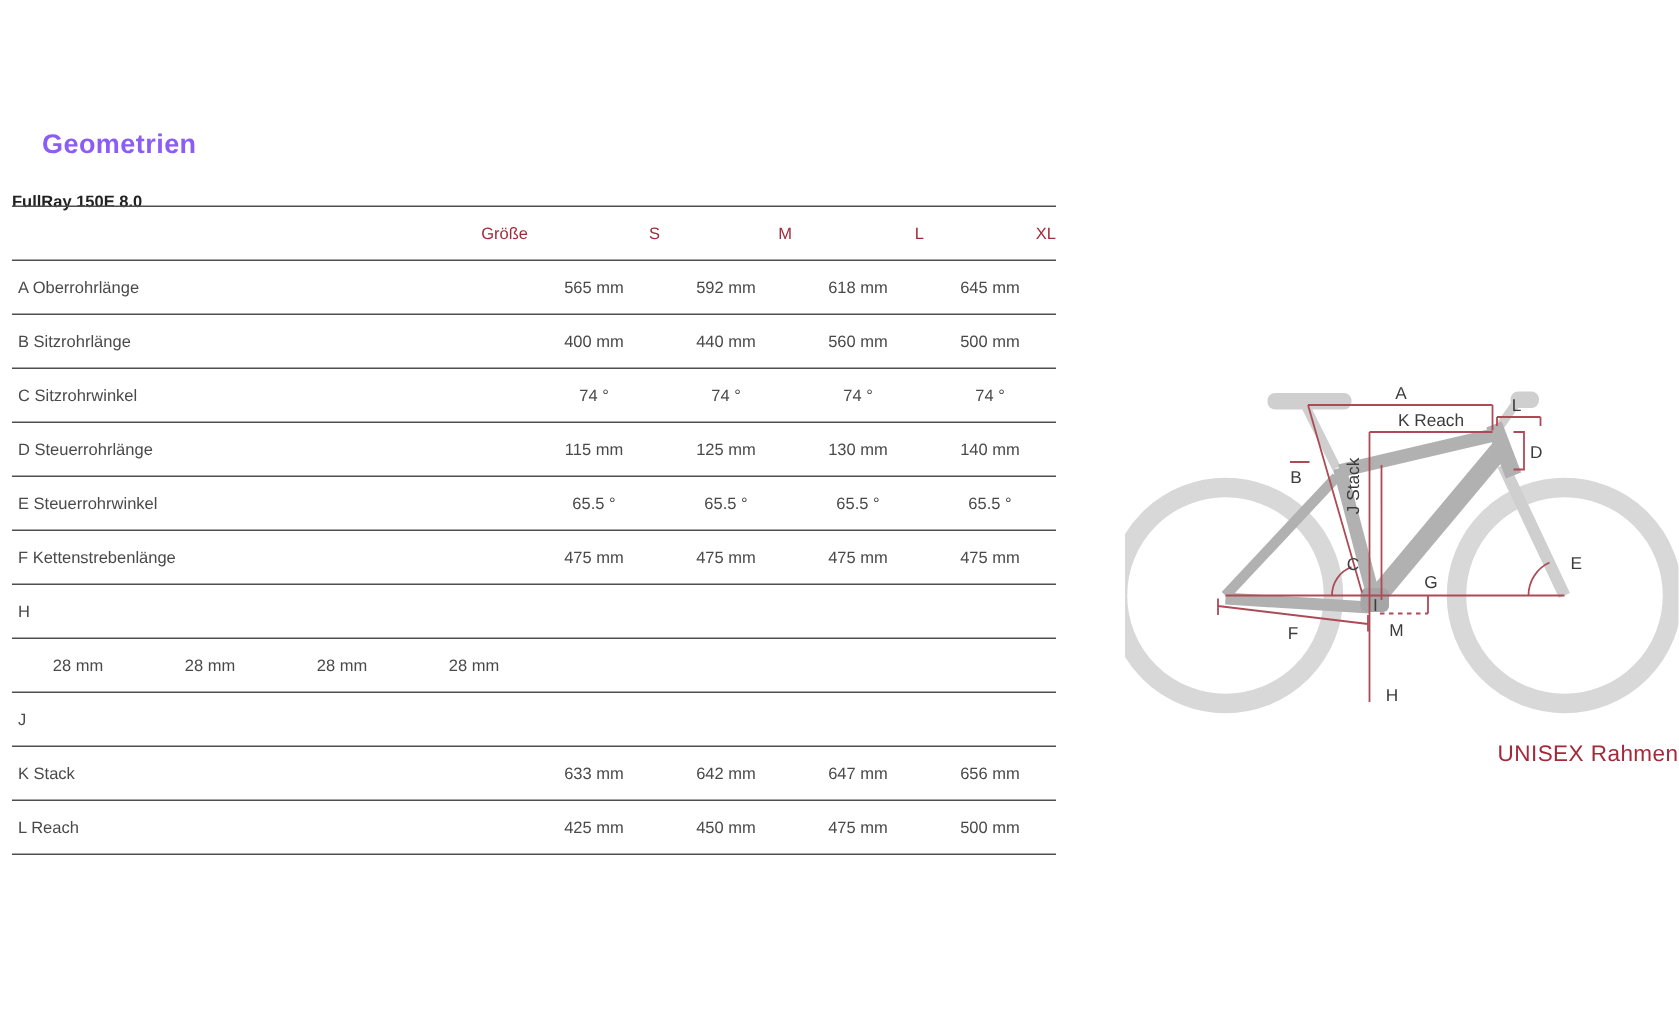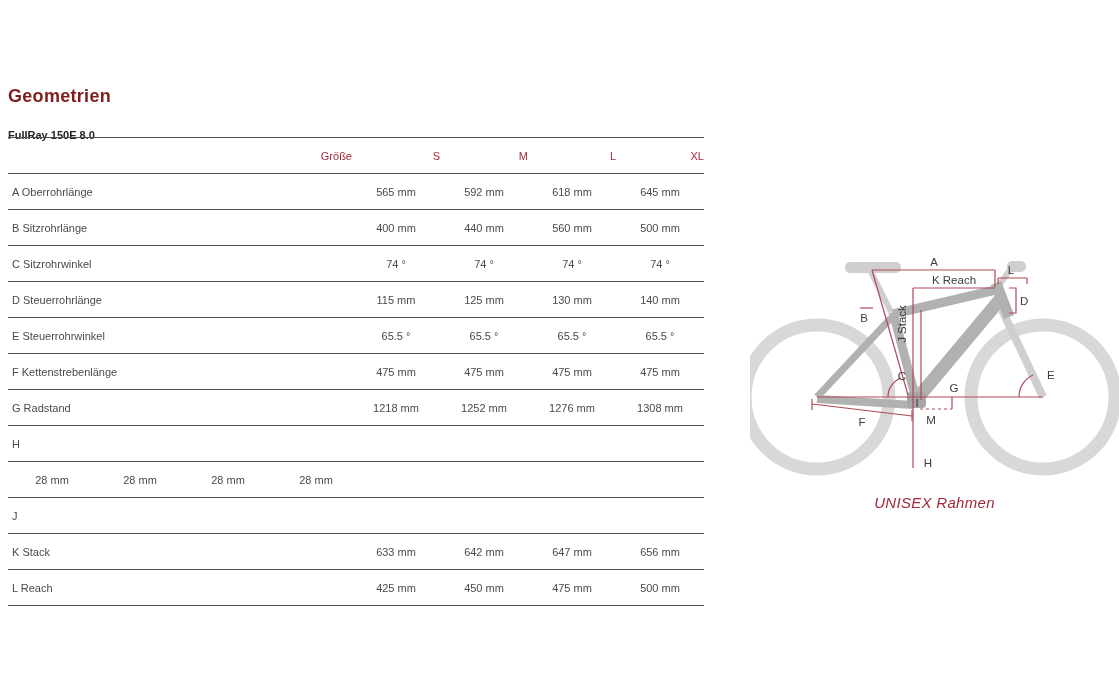--- a/index.html
+++ b/index.html
@@ -1,35 +1,35 @@
 <!DOCTYPE html>
 <html><head>
 <meta charset="utf-8">
 <style>
   html,body{margin:0;padding:0;}
   body{
     width:1119px;height:689px;position:relative;background:#ffffff;
     font-family:"Liberation Sans",sans-serif;overflow:hidden;
   }
   .page-header{position:absolute;top:86px;left:8px;}
-  .page-title{font-size:18px;font-weight:600;color:#7f1d1d;letter-spacing:.3px;}
+  .page-title{font-size:18px;font-weight:600;color:#8b5cf6;letter-spacing:.3px;margin-left:20px;}
   .page-subtitle{margin-top:22px;font-size:11px;font-weight:700;color:#222;}
   .geo-table{
     position:absolute;top:137px;left:8px;width:696px;
     border-top:1px solid #4f4f4f;font-size:11px;color:#4a4a4a;
   }
   .tr{display:flex;height:35px;align-items:center;border-bottom:1px solid #4f4f4f;}
   .tr .label{flex:0 0 340px;padding-left:4px;white-space:nowrap;}
   .tr .val{flex:0 0 88px;text-align:center;}
   .tr.hd .label,.tr.hd .val{color:#A32A3B;text-align:right;}
   .diagram{position:absolute;top:240px;left:750px;width:369px;height:290px;}
   .diagram svg{display:block;}
   .diagram-caption{
-    position:absolute;top:254px;left:0;width:369px;text-align:center;
-    font-size:15px;font-weight:500;color:#A32A3B;letter-spacing:.3px;font-style:italic;
+    position:absolute;top:254px;left:0;width:369px;text-align:right;
+    font-size:15px;font-weight:500;color:#A32A3B;letter-spacing:.3px;
   }
   .dia-letter{font-size:11.5px;fill:#3c3c3c;}
 </style>
 </head>
 <body>
 
 <div class="page-header">
   <div class="page-title">Geometrien</div>
   <div class="page-subtitle">FullRay 150E 8.0</div>
 </div>
@@ -77,27 +77,20 @@
     <div class="val">65.5 °</div>
     <div class="val">65.5 °</div>
     <div class="val">65.5 °</div>
   </div>
   <div class="tr">
     <div class="label">F Kettenstrebenlänge</div>
     <div class="val">475 mm</div>
     <div class="val">475 mm</div>
     <div class="val">475 mm</div>
     <div class="val">475 mm</div>
-  </div>
-  <div class="tr">
-    <div class="label">G Radstand</div>
-    <div class="val">1218 mm</div>
-    <div class="val">1252 mm</div>
-    <div class="val">1276 mm</div>
-    <div class="val">1308 mm</div>
   </div>
   <div class="tr">
     <div class="label">H</div>
     <div class="val"></div>
     <div class="val"></div>
     <div class="val"></div>
     <div class="val"></div>
   </div>
   <div class="tr">
     <div class="val">28 mm</div>

